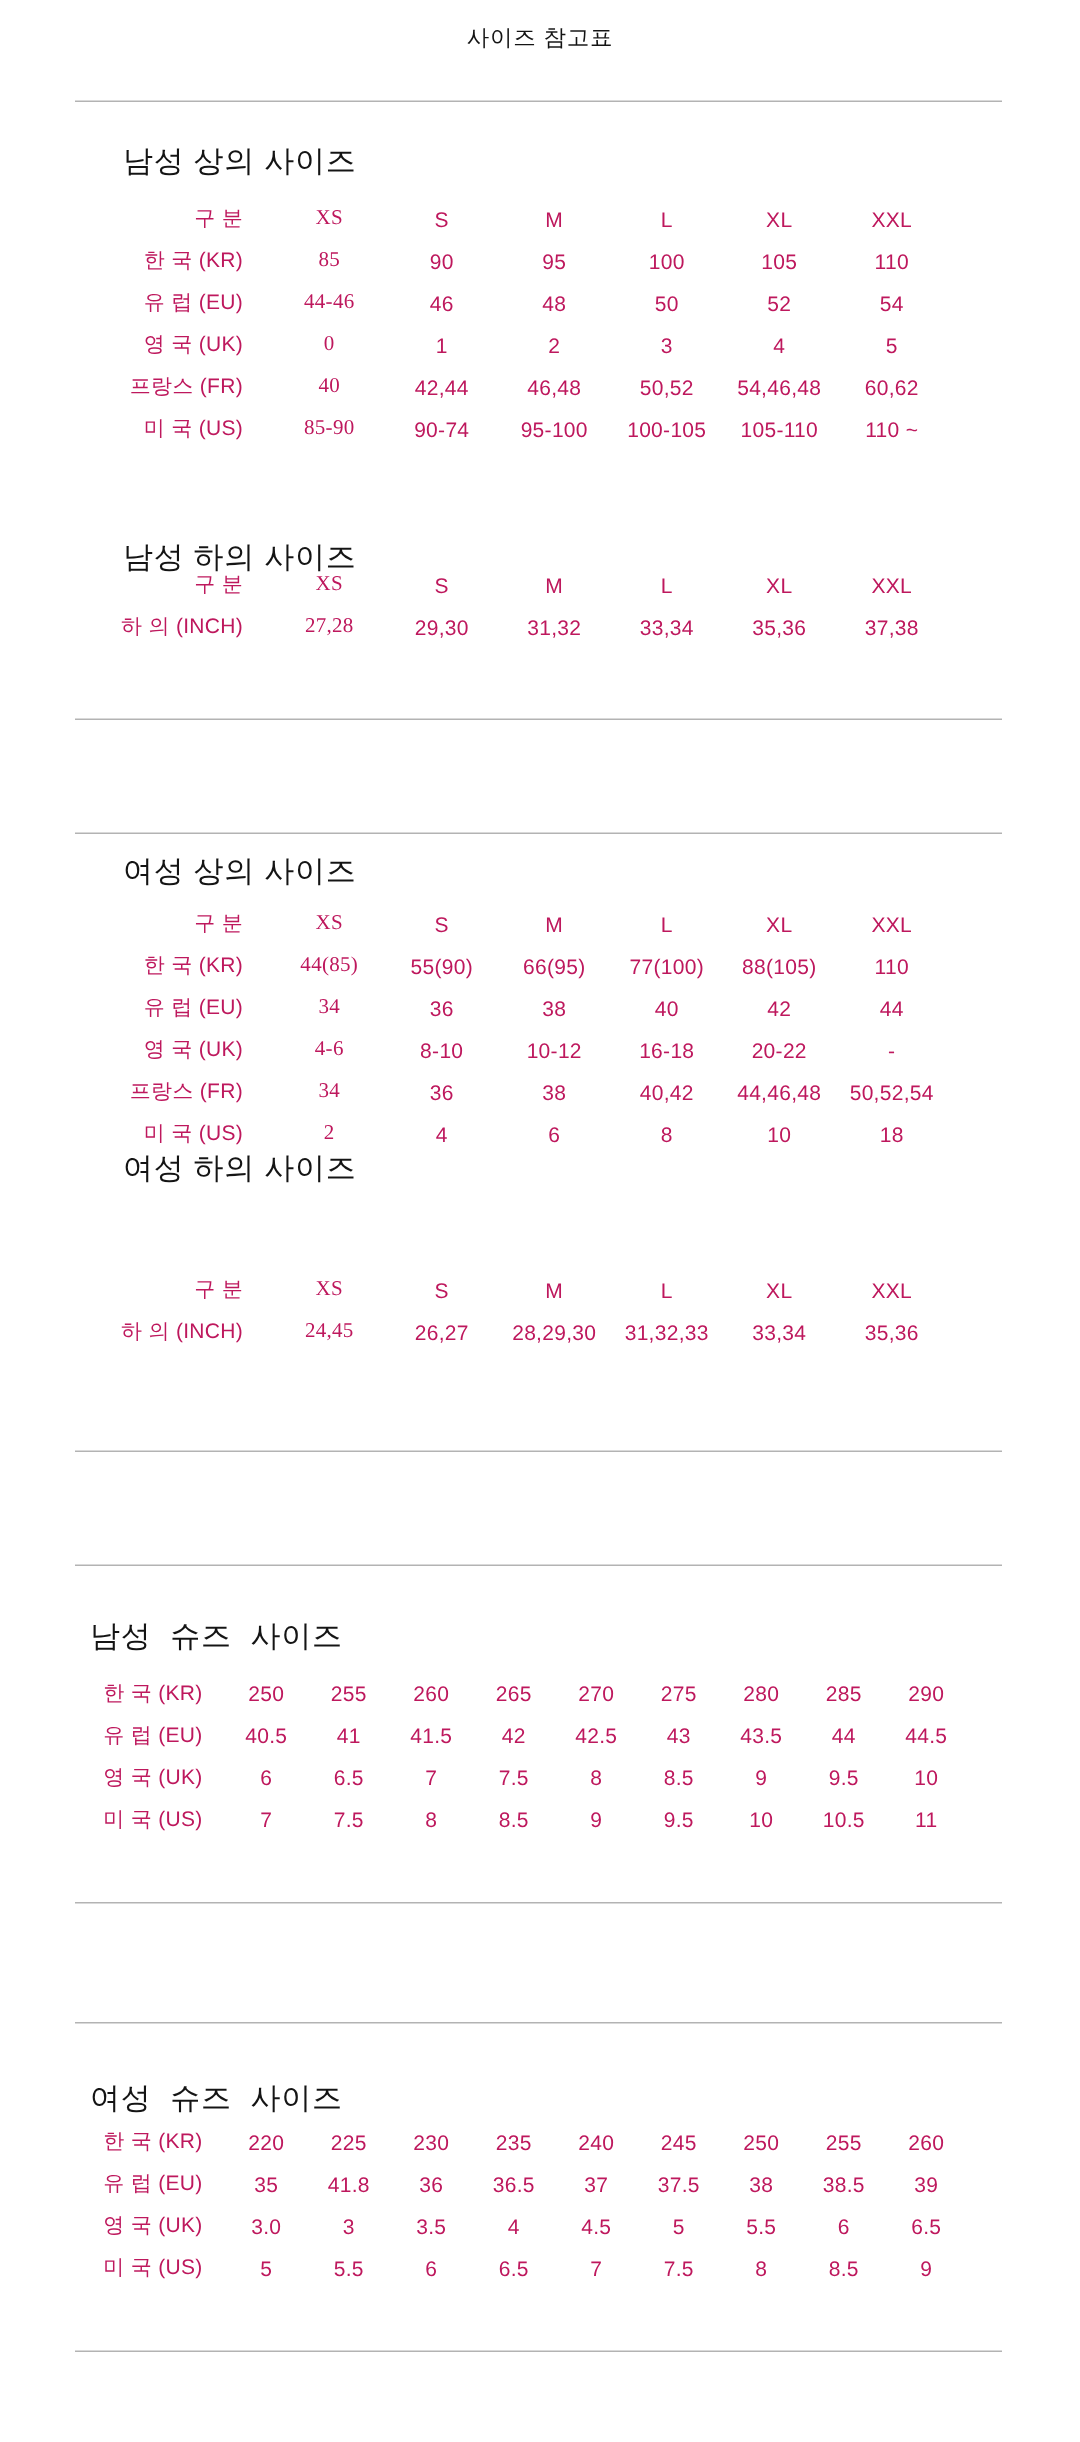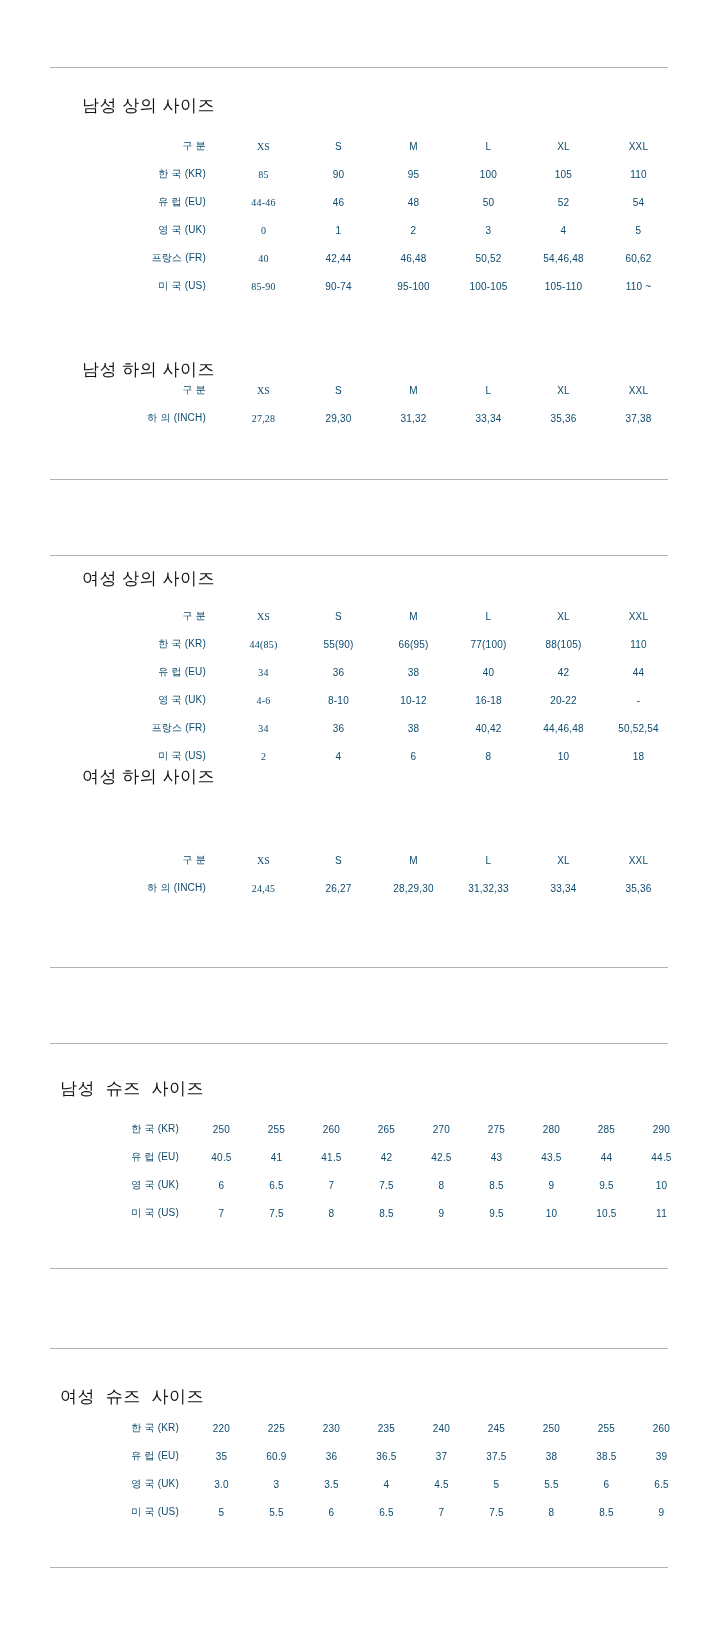--- a/index.html
+++ b/index.html
@@ -24,40 +24,39 @@
   }
   .hrule {
     position: absolute;
     left: 50px;
     width: 618px;
     height: 0;
     border-top: 1px solid #b3b3b3;
   }
   .section-heading {
     position: absolute;
-    font-size: 17px;
+    font-size: 20px;
     letter-spacing: 0.5px;
     color: #141414;
     white-space: nowrap;
   }
   .heading-indent-a { left: 82px; }
   .heading-indent-b { left: 60px; font-family: Liberation Mono, monospace; }
   .size-table {
     position: absolute;
     left: 0;
     width: 720px;
   }
   .trow {
     display: flex;
     align-items: center;
     height: 28px;
-    font-size: 10px;
+    font-size: 14px;
     letter-spacing: 0.2px;
-    color: #0c4a6e;
-    margin-left: 44px;
+    color: #be185d;
   }
   .tlabel {
     text-align: right;
     white-space: nowrap;
   }
   .tcell {
     text-align: center;
     white-space: nowrap;
   }
   .cols6 .tlabel { flex: 0 0 162px; }
@@ -65,20 +64,21 @@
   .cols6 .tlabel + .tcell { margin-left: 20px; font-family: Liberation Serif, serif; }
   .cols9 .tlabel { flex: 0 0 135px; }
   .cols9 .tcell  { flex: 0 0 55px; }
   .cols9 .tlabel + .tcell { margin-left: 15px; }
 </style>
 </head>
 <body>
 
 <div class="page">
 
+  <div class="page-title">사이즈 참고표</div>
 
   <div class="hrule" style="top:67px"></div>
 
   <div class="section-heading heading-indent-a" style="top:94px">남성 상의 사이즈</div>
   <div class="size-table cols6" style="top:132px">
       <div class="trow">
         <div class="tlabel">구 분</div>
         <div class="tcell">XS</div>
         <div class="tcell">S</div>
         <div class="tcell">M</div>
@@ -306,21 +306,21 @@
         <div class="tcell">235</div>
         <div class="tcell">240</div>
         <div class="tcell">245</div>
         <div class="tcell">250</div>
         <div class="tcell">255</div>
         <div class="tcell">260</div>
       </div>
       <div class="trow">
         <div class="tlabel">유 럽 (EU)</div>
         <div class="tcell">35</div>
-        <div class="tcell">60.9</div>
+        <div class="tcell">41.8</div>
         <div class="tcell">36</div>
         <div class="tcell">36.5</div>
         <div class="tcell">37</div>
         <div class="tcell">37.5</div>
         <div class="tcell">38</div>
         <div class="tcell">38.5</div>
         <div class="tcell">39</div>
       </div>
       <div class="trow">
         <div class="tlabel">영 국 (UK)</div>

